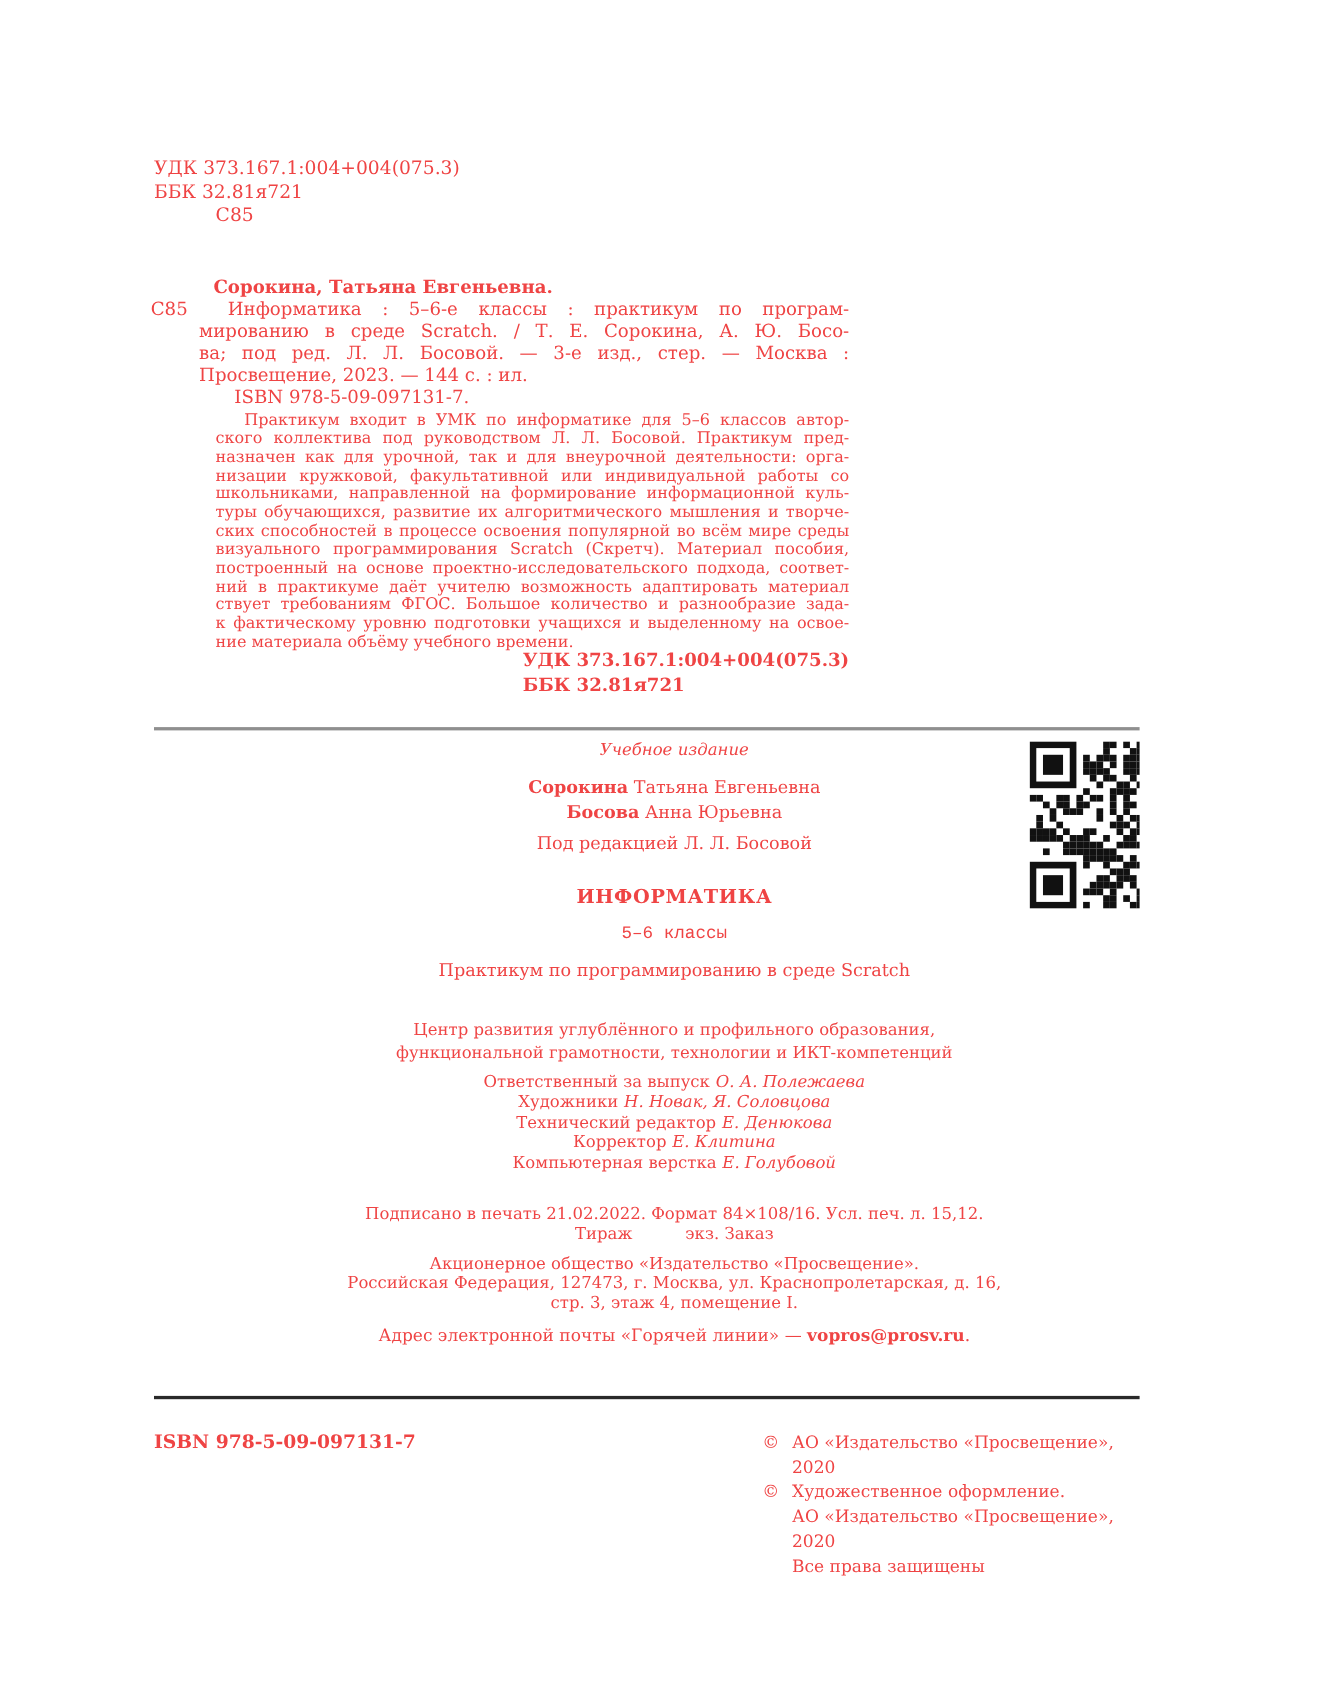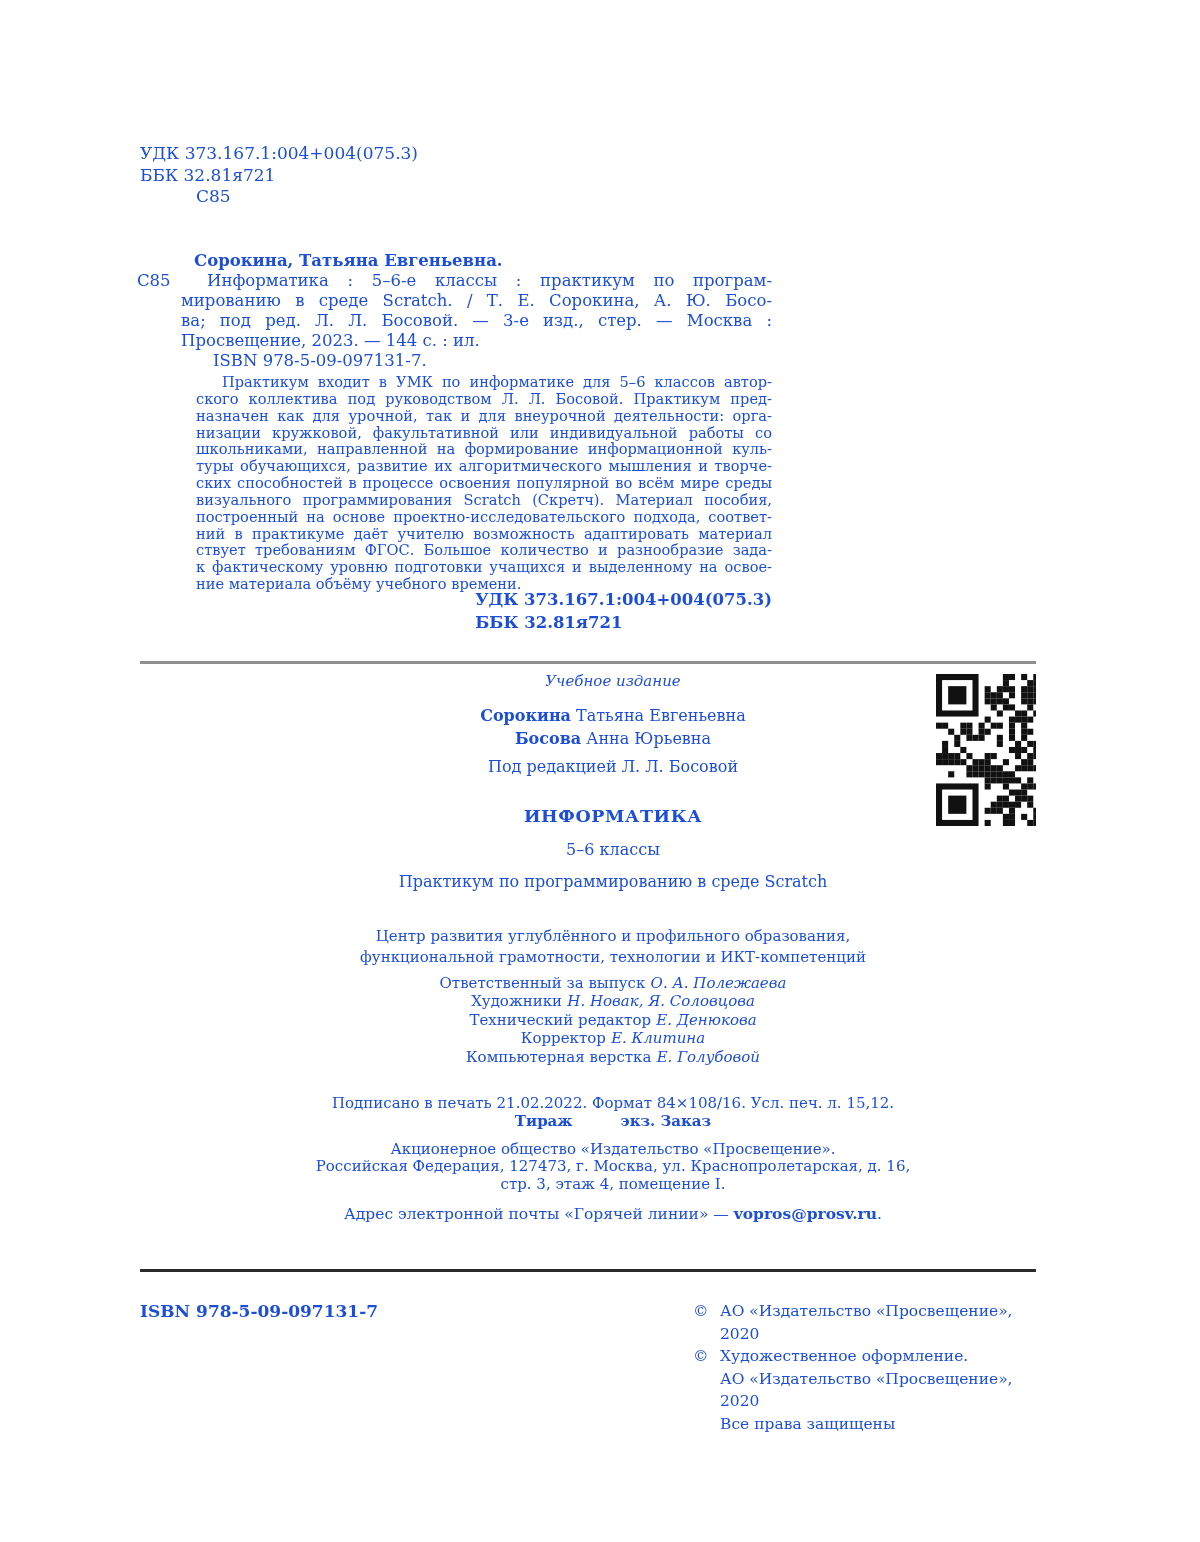--- a/index.html
+++ b/index.html
@@ -1,20 +1,20 @@
 <!DOCTYPE html>
 <html><head>
 <meta charset="utf-8">
 <style>
   html,body{margin:0;padding:0;background:#ffffff;}
   .page{
     position:relative;
     width:1036px;height:1542px;
     background:#fff;
-    color:#1d4ed8;
+    color:#ef4444;
     font-family:"DejaVu Serif","Liberation Serif",serif;
     overflow:hidden;
   }
   .abs{position:absolute;}
   
   .top-codes{left:140px;top:143px;font-size:17px;line-height:21.5px;}
   .top-codes .indent{padding-left:56px;}
   
   .card{left:181px;top:251px;width:591px;font-size:16.5px;line-height:20px;}
   .card-author{font-weight:bold;padding-left:13px;}
@@ -31,27 +31,27 @@
   .rule{left:140px;width:946px;height:3px;}
   .rule-gray{top:661px;background:#8f8f8f;}
   .rule-dark{top:1269px;background:#2a2a2a;}
   
   .mid{left:140px;width:946px;text-align:center;}
   .edition{top:672px;font-size:15px;font-style:italic;}
   .authors{top:704px;font-size:16px;line-height:23px;}
   .authors b{font-weight:bold;}
   .editor{top:757px;font-size:16px;}
   .m-title{top:806px;font-size:17.5px;font-weight:bold;letter-spacing:.6px;}
-  .grades{top:840px;font-size:16px;}
+  .grades{top:840px;font-size:16px;font-family:Liberation Mono, monospace;}
   .subtitle{top:872px;font-size:16px;}
   .org{top:926px;font-size:15px;line-height:21px;}
   .credits{top:974px;font-size:15px;line-height:18.4px;}
   .credits .nm{font-style:italic;margin-left:.35em;margin-top:25px;}
   .printline{top:1094px;font-size:15px;}
-  .tirazh{top:1112px;font-size:15px;font-weight:bold;}
+  .tirazh{top:1112px;font-size:15px;}
   .tirazh .gap{display:inline-block;width:48px;}
   .publisher{top:1141px;font-size:15px;line-height:17.4px;}
   .emailline{top:1204px;font-size:15.5px;}
   .emailline b{font-weight:bold;}
   
   .f-isbn{left:140px;top:1301px;font-size:17px;font-weight:bold;}
   .copyright{left:693px;top:1300px;font-size:15.5px;line-height:22.5px;}
   .cr-row{display:flex;}
   .cr-sym{width:27px;flex:0 0 27px;}
   

